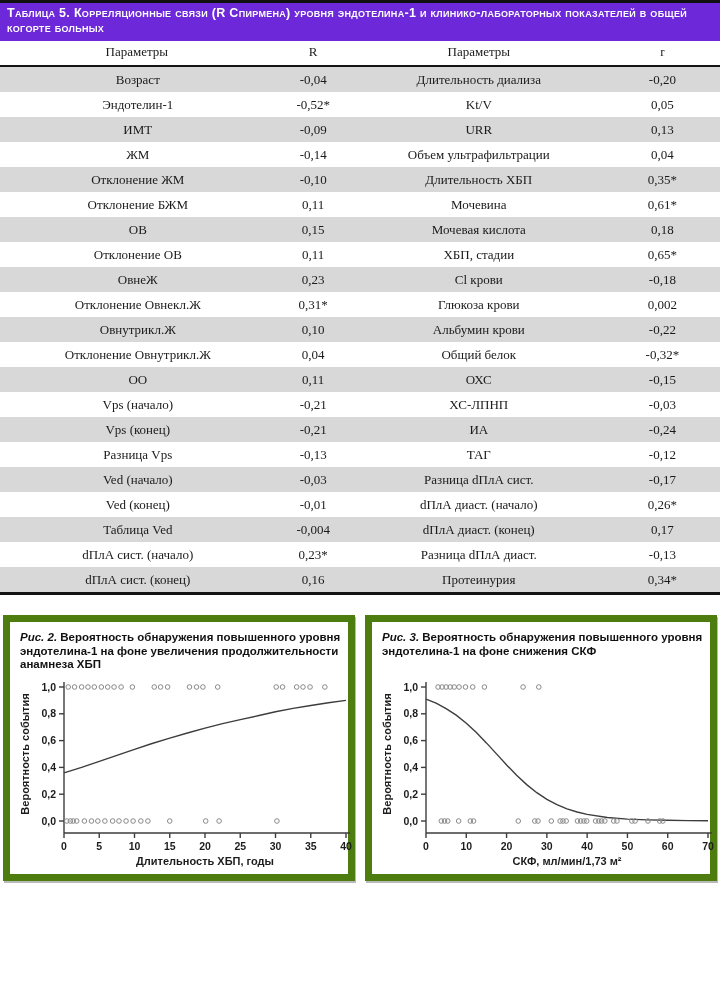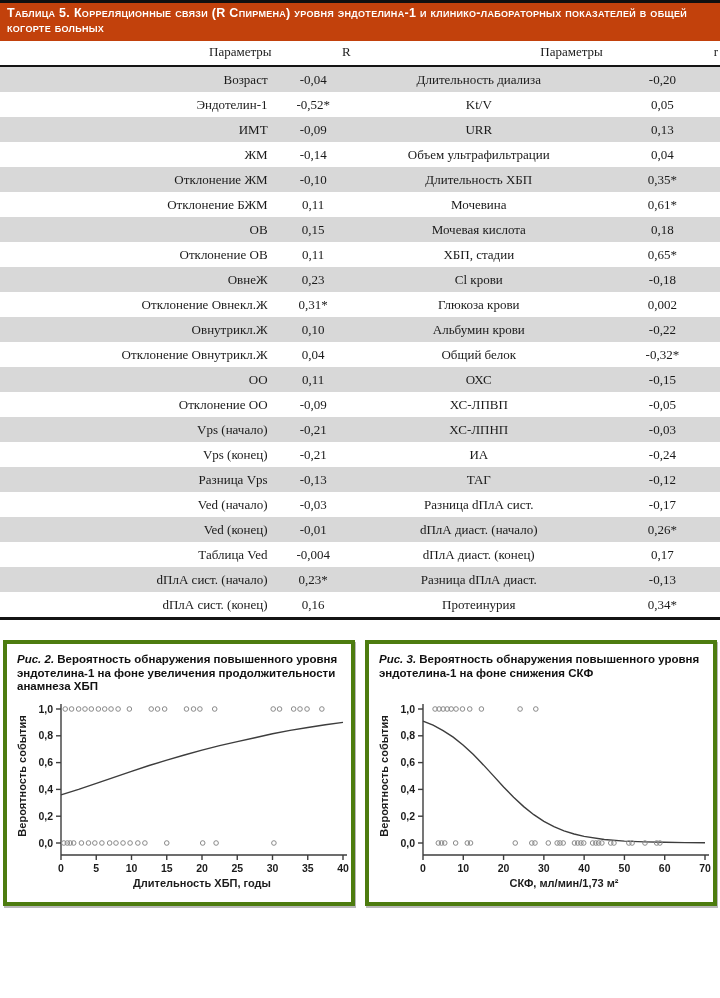--- a/index.html
+++ b/index.html
@@ -1,37 +1,37 @@
 <!DOCTYPE html>
 <html><head>
 <meta charset="utf-8">
 <style>
   html,body{margin:0;padding:0;background:#fff;}
   .page{width:720px;height:998px;position:relative;background:#fff;font-family:"Liberation Serif",serif;color:#1a1a1a;overflow:hidden;}
 
   
-  .title-bar{border-top:3px solid #101010;background:#c2410c;color:#fff;
+  .title-bar{border-top:3px solid #101010;background:#6d28d9;color:#fff;
     font-family:"Liberation Sans",sans-serif;font-weight:bold;
     font-variant:small-caps;letter-spacing:.3px;
     font-size:12.5px;line-height:15px;padding:3px 9px 5px 7px;}
 
   
   table.ctable{width:720px;border-collapse:collapse;border-bottom:3px solid #141414;table-layout:fixed;}
-  table.ctable th{font-weight:normal;font-size:13px;padding:3px 2px 5px;border-bottom:2px solid #141414;text-align:right;margin-left:44px;}
+  table.ctable th{font-weight:normal;font-size:13px;padding:3px 2px 5px;border-bottom:2px solid #141414;text-align:center;margin-left:44px;}
   table.ctable td{font-size:13px;line-height:16px;padding:4.5px 6px;}
   table.ctable col.c1{width:38%;} table.ctable col.c2{width:11%;}
   table.ctable col.c3{width:35%;} table.ctable col.c4{width:16%;}
-  table.ctable td:nth-child(1){text-align:right;padding-left:8px;margin-top:44px;}
+  table.ctable td:nth-child(1){text-align:center;padding-left:8px;margin-top:44px;}
   table.ctable td:nth-child(2),table.ctable td:nth-child(3),table.ctable td:nth-child(4){text-align:center;}
   table.ctable tbody tr:nth-child(odd){background:#d8d8d8;}
 
   
   .figures{display:flex;justify-content:space-between;padding:0 3px;margin-top:20px;}
   .figure-box{width:352px;height:266px;box-sizing:border-box;margin:0;background:#fff;
-    border:4px solid #4d7c0f;box-shadow:1px 2px 0 #b9b9b9;padding:9px 6px 4px 10px;}
+    border:7px solid #4d7c0f;box-shadow:1px 2px 0 #b9b9b9;padding:9px 6px 4px 10px;}
   .figure-box figcaption{font-family:"Liberation Sans",sans-serif;font-size:11.5px;line-height:13.5px;
     font-weight:bold;color:#111;height:44px;overflow:hidden;}
   .cap-prefix{font-style:italic;}
   svg.chart{display:block;}
   svg.chart .ax{stroke:#3d3d3d;stroke-width:1.4;fill:none;}
   svg.chart .curve{stroke:#3d3d3d;stroke-width:1.4;fill:none;}
   svg.chart .pt{stroke:#8a8a8a;stroke-width:1;fill:none;}
   svg.chart text.tick{font-family:"Liberation Sans",sans-serif;font-size:10.5px;font-weight:bold;fill:#1c1c1c;}
   svg.chart text.axlabel{font-family:"Liberation Sans",sans-serif;font-size:11px;font-weight:bold;fill:#1c1c1c;}
 </style>
@@ -130,26 +130,20 @@
           <td>Отклонение Овнутрикл.Ж</td>
           <td>0,04</td>
           <td>Общий белок</td>
           <td>-0,32*</td>
         </tr>
         <tr>
           <td>ОО</td>
           <td>0,11</td>
           <td>ОХС</td>
           <td>-0,15</td>
-        </tr>
-        <tr>
-          <td>Отклонение ОО</td>
-          <td>-0,09</td>
-          <td>ХС-ЛПВП</td>
-          <td>-0,05</td>
         </tr>
         <tr>
           <td>Vps (начало)</td>
           <td>-0,21</td>
           <td>ХС-ЛПНП</td>
           <td>-0,03</td>
         </tr>
         <tr>
           <td>Vps (конец)</td>
           <td>-0,21</td>

